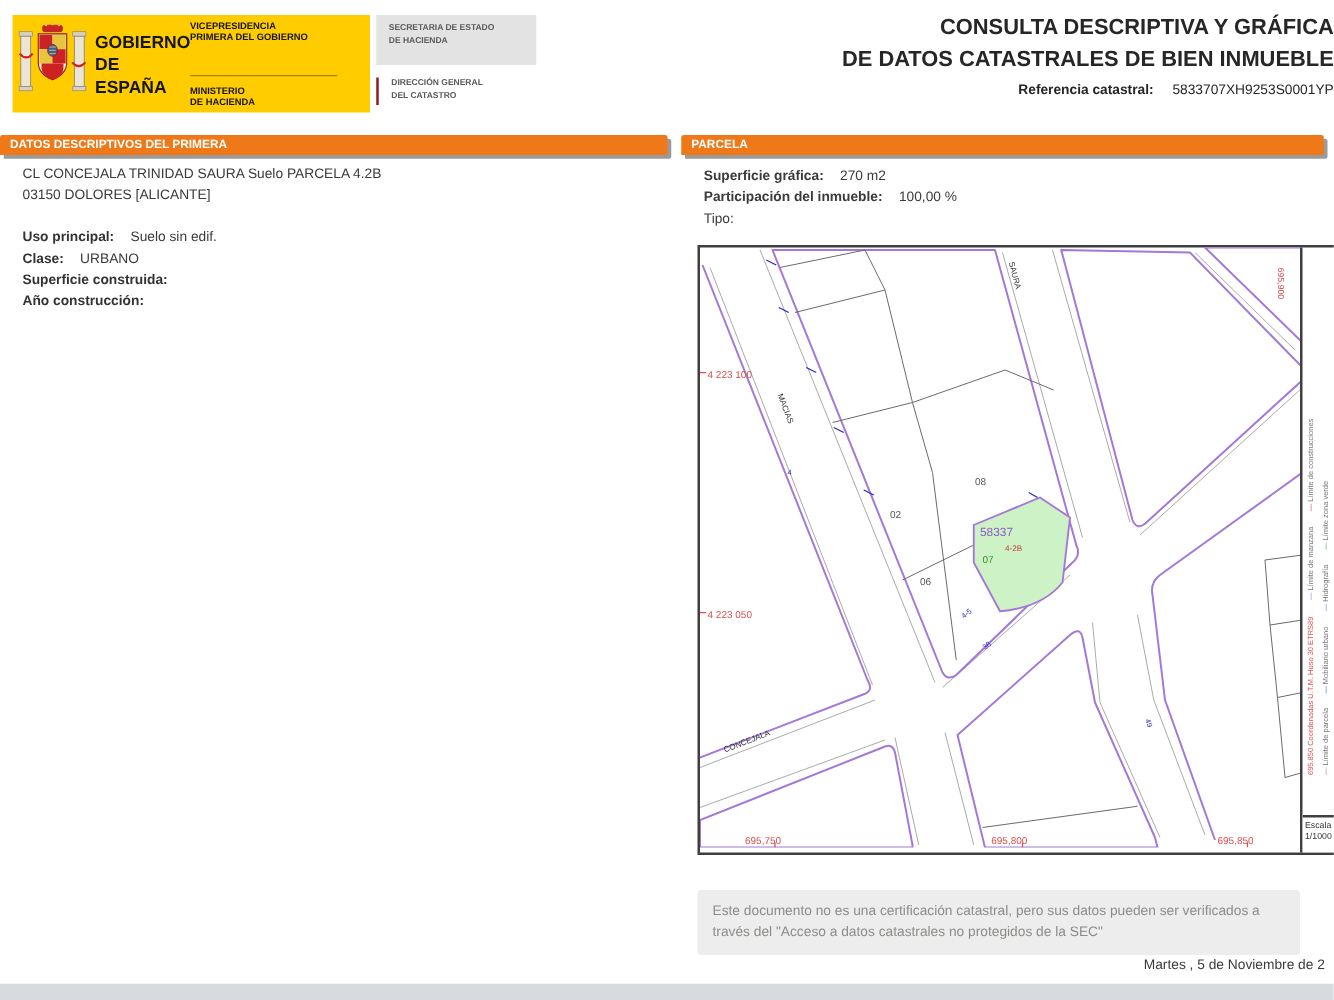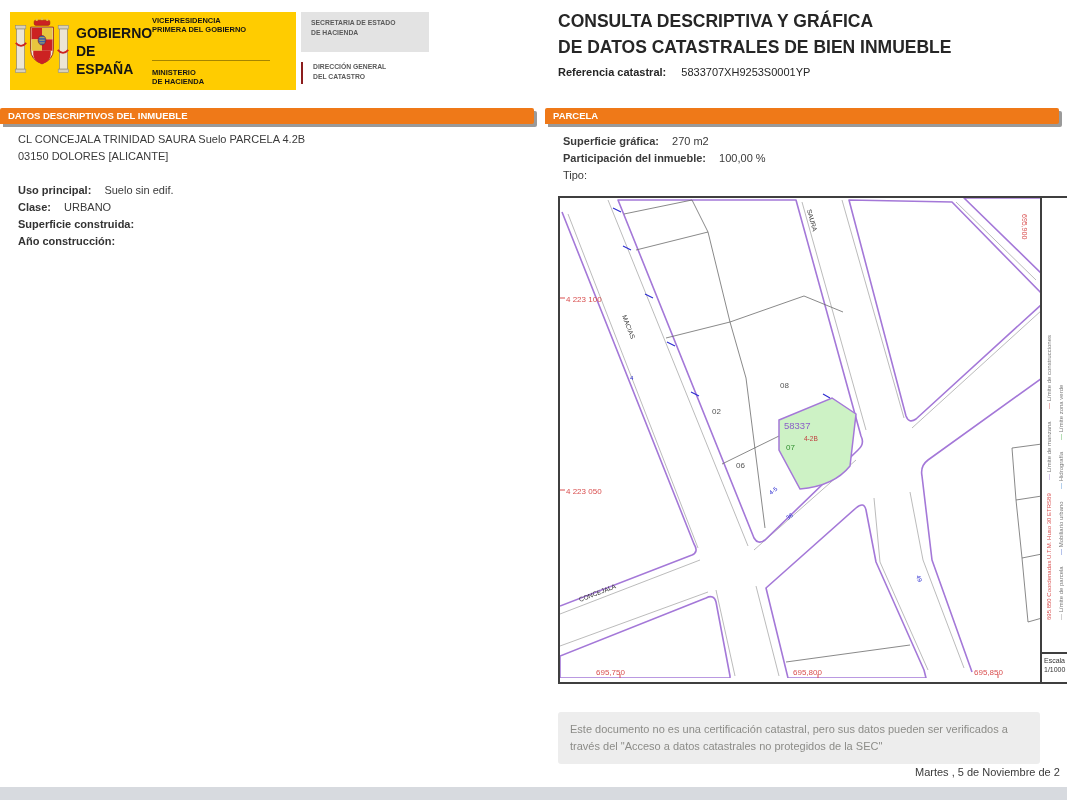--- a/index.html
+++ b/index.html
@@ -12,21 +12,21 @@
   .arms{margin-left:4px;flex:0 0 auto}
   .gob-txt{font-weight:bold;font-size:14px;line-height:1.3;color:#151515;margin-left:6px;width:70px}
   .min-col{margin-left:6px;font-weight:bold;font-size:7.5px;line-height:1.25;color:#151515;width:118px}
   .min-top{padding-bottom:25px;border-bottom:0.5px solid rgba(0,0,0,.35);margin-bottom:7px}
   .gray-box{left:301px;top:12px;width:128px;height:40px;background:#e3e3e3;font-size:6.8px;font-weight:bold;
             color:#5a5a5a;line-height:1.4;padding:6px 0 0 10px;box-sizing:border-box}
   .dgc{left:301px;top:62px;width:130px;font-size:6.8px;font-weight:bold;color:#5a5a5a;line-height:1.4;
        padding-left:10px;border-left:2px solid #8c1d1d;height:22px}
 
   
-  .title-wrap{left:558px;top:8px;width:509px;text-align:left}
+  .title-wrap{left:558px;top:8px;width:509px;text-align:right}
   .title-l{font-size:17.5px;font-weight:bold;color:#262626;line-height:1.5}
   .ref-line{margin-top:5px;font-size:11px;color:#262626}
   .ref-line .lab{font-weight:bold}
   .ref-line .val{margin-left:12px}
 
   
   .bar{height:16px;background:#ef7918;color:#fff;font-size:9.5px;font-weight:bold;line-height:16px;
        padding-left:8px;box-sizing:border-box;border-radius:2px 2px 2px 0;box-shadow:3px 3px 0 #9a9a9a}
   .bar-left{left:0;top:108px;width:534px}
   .bar-right{left:545px;top:108px;width:514px}
@@ -116,21 +116,21 @@
 
 <div class="abs title-wrap">
   <div class="title-l">CONSULTA DESCRIPTIVA Y GRÁFICA</div>
   <div class="title-l">DE DATOS CATASTRALES DE BIEN INMUEBLE</div>
   <div class="ref-line">
     <span class="lab">Referencia catastral:</span>
     <span class="val">5833707XH9253S0001YP</span>
   </div>
 </div>
 
-<div class="abs bar bar-left">DATOS DESCRIPTIVOS DEL INMUEBLE</div>
+<div class="abs bar bar-left">DATOS DESCRIPTIVOS DEL PRIMERA</div>
 
 <div class="abs datos">
   <div>CL CONCEJALA TRINIDAD SAURA  Suelo PARCELA 4.2B</div>
   <div>03150 DOLORES [ALICANTE]</div>
   <div class="gap"></div>
   <div>
     <span class="b">Uso principal:</span>
     <span class="val-in">Suelo sin edif.</span>
   </div>
   <div>

